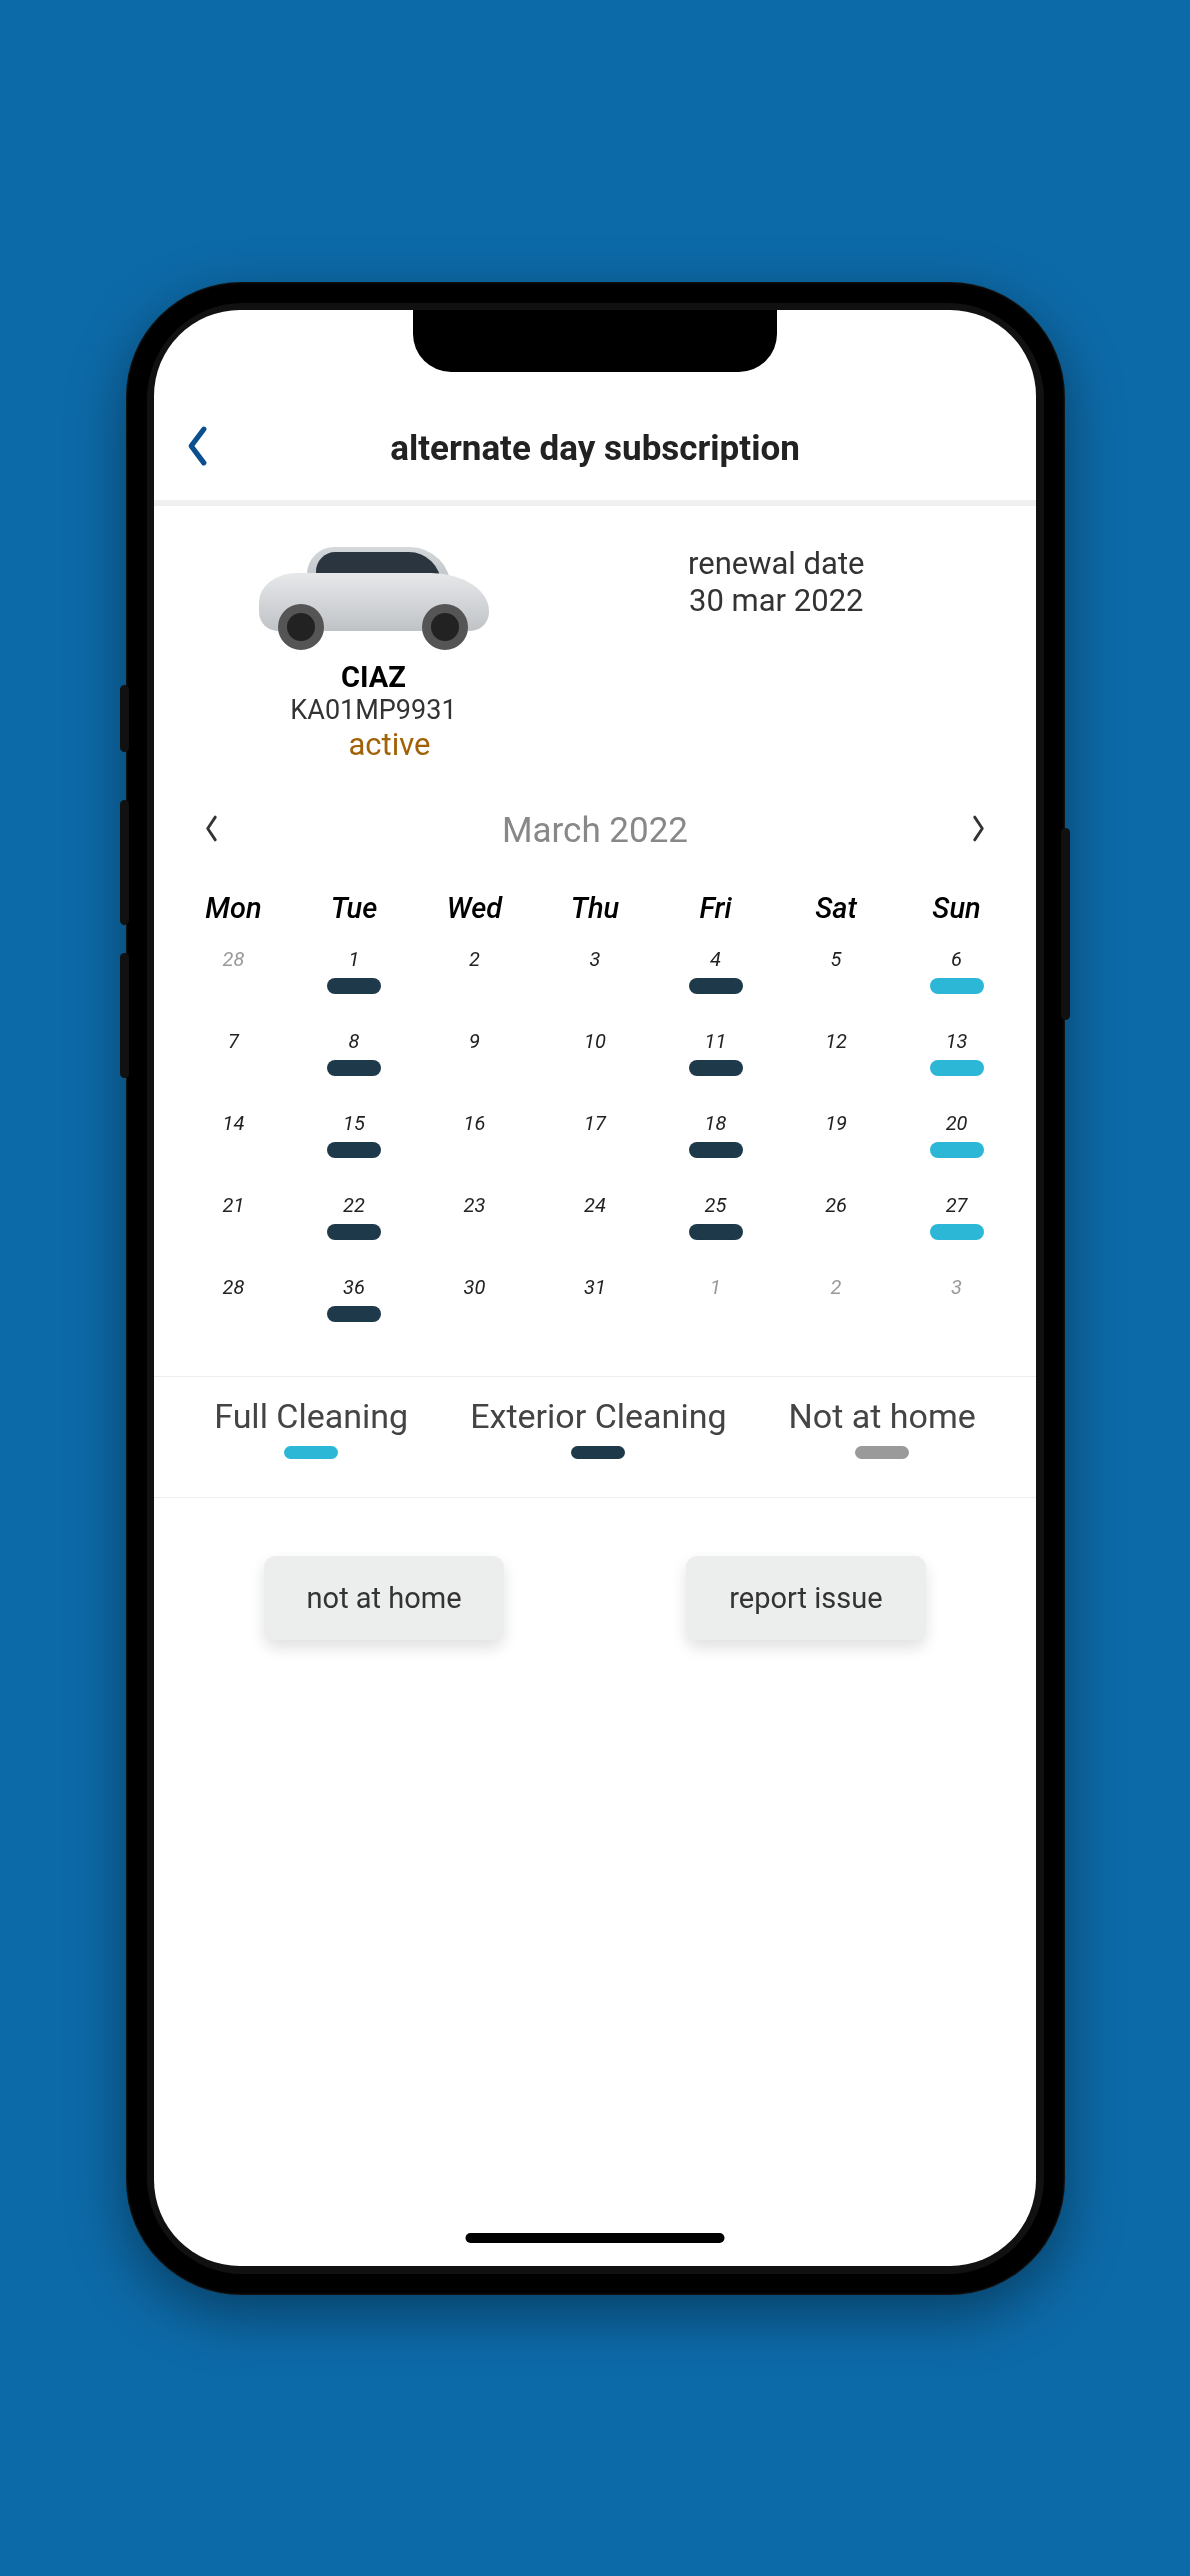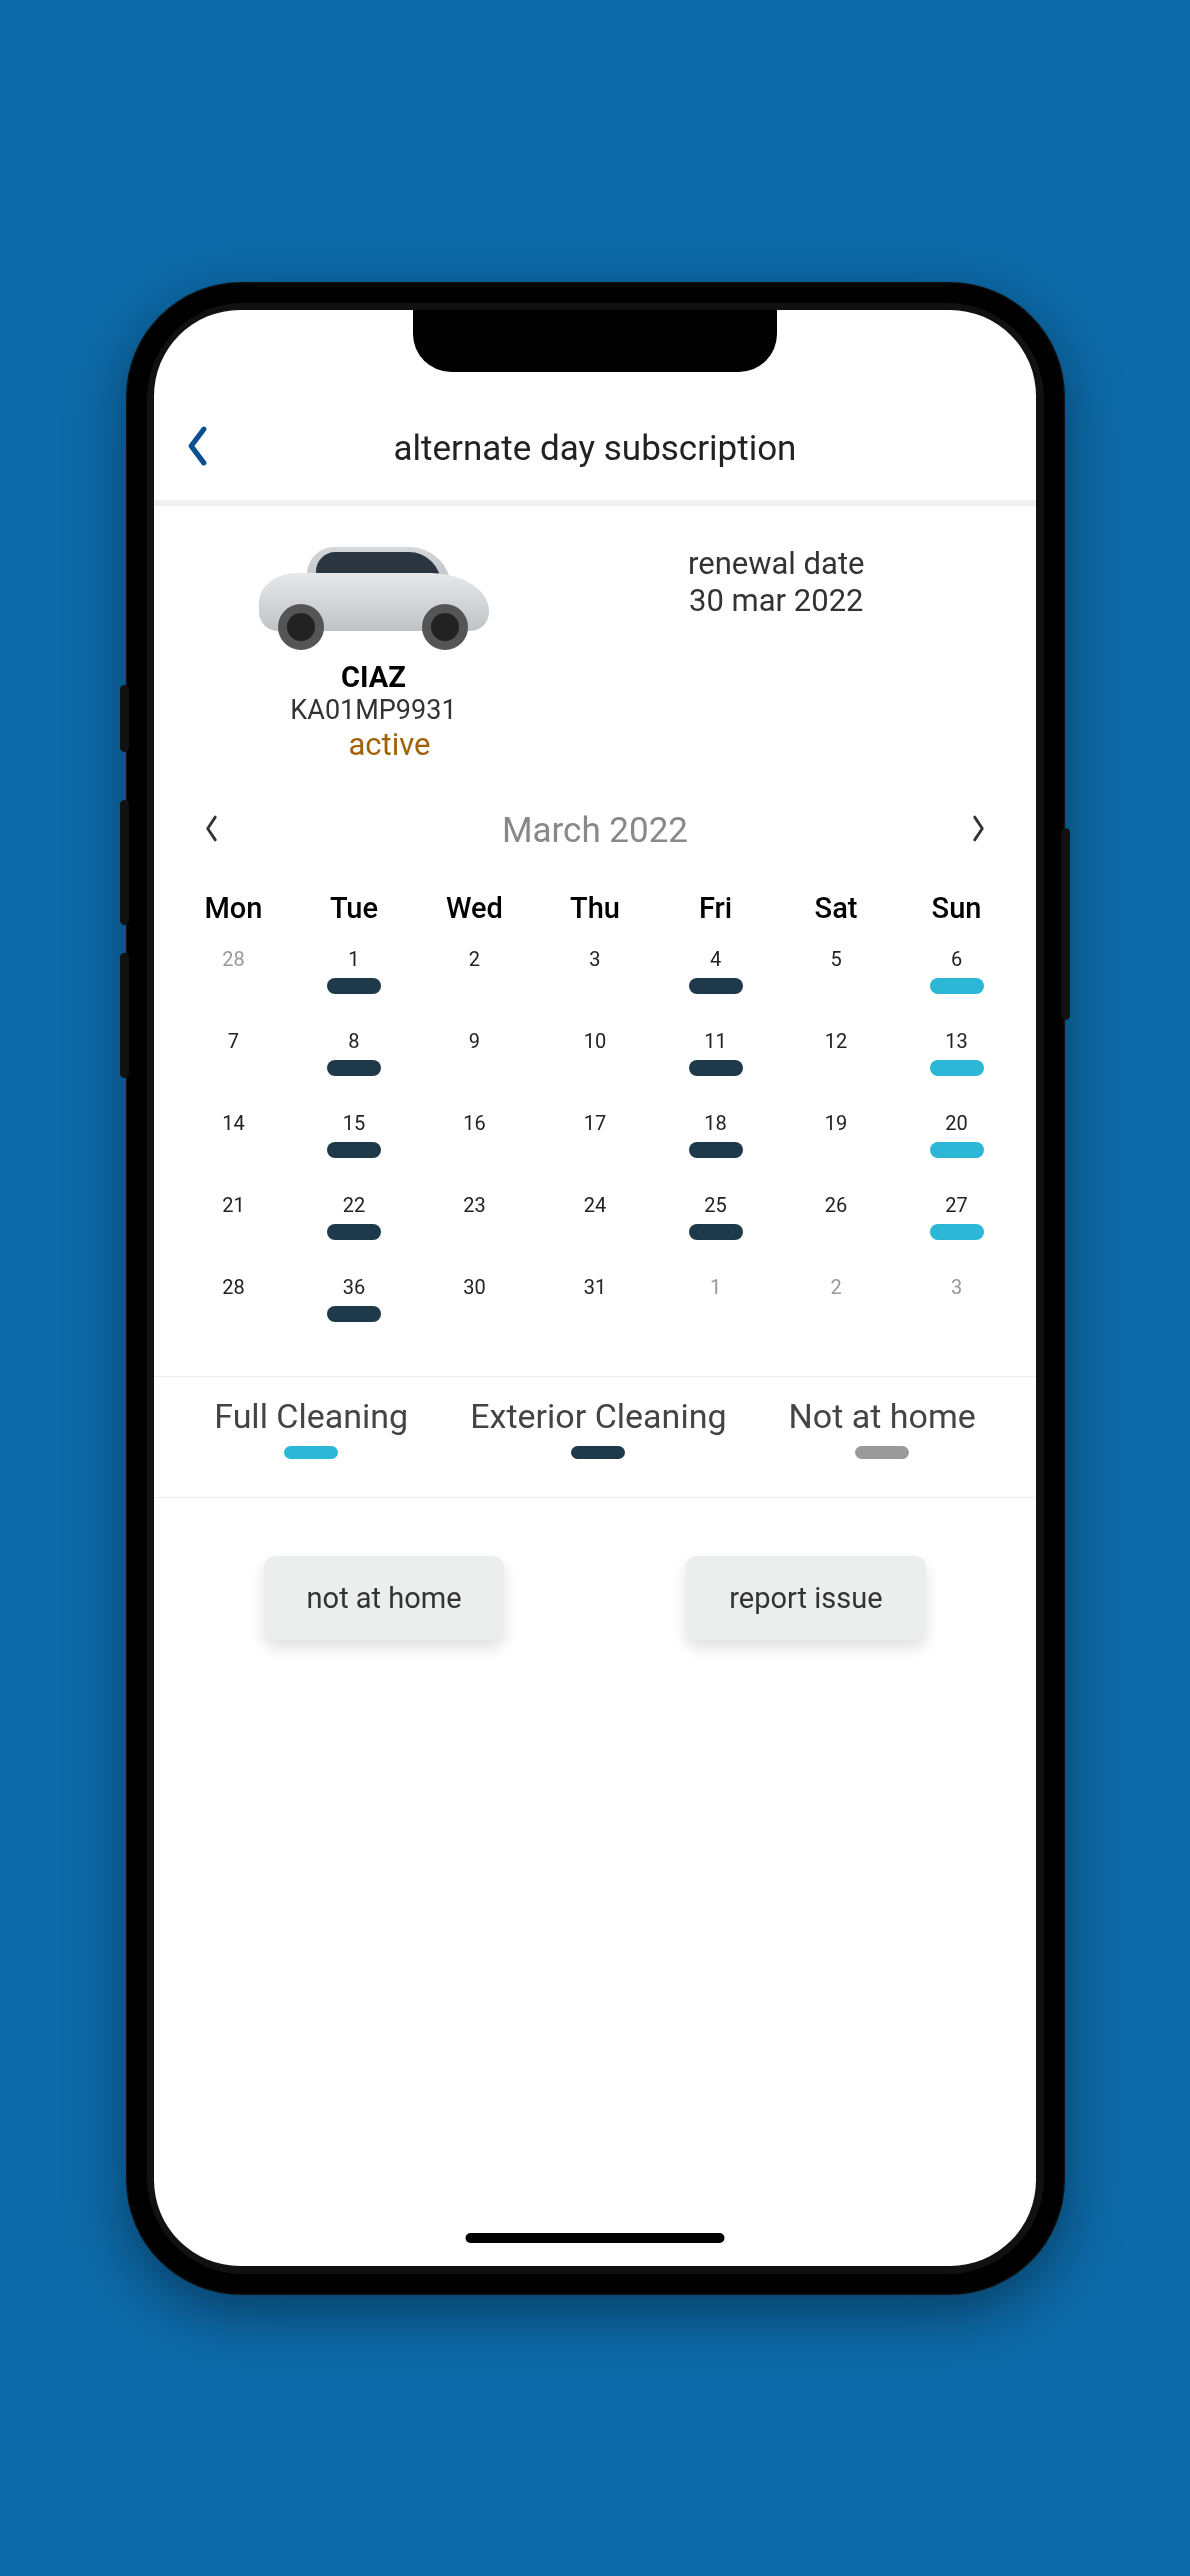--- a/index.html
+++ b/index.html
@@ -60,21 +60,21 @@
     display: flex;
     align-items: center;
     padding: 19px 29px 29px;
     border-bottom: 5.8px solid #f0f0f0;
   }
   .back-chevron svg { width: 29px; height: 42px; }
   .header-title {
     flex: 1;
     text-align: center;
     font-size: 35px;
-    font-weight: 400;
+    font-weight: 700;
     color: #222;
     margin-left: -29px;
   }
 
   .info-card {
     display: flex;
     padding: 29px 38px 9.6px;
     border-top: 1.9px solid #eee;
   }
   .car-col {
@@ -153,20 +153,21 @@
 
   .cal {
     padding: 9.6px 19px 29px;
   }
   .cal-row {
     display: flex;
   }
   .cal-head, .cal-cell {
     flex: 1;
     text-align: center;
+    font-style: italic;
   }
   .cal-head {
     font-size: 29px;
     font-weight: 500;
     padding: 11.5px 0;
   }
   .cal-cell {
     padding: 9.6px 0 7.7px;
     min-height: 82px;
     position: relative;

